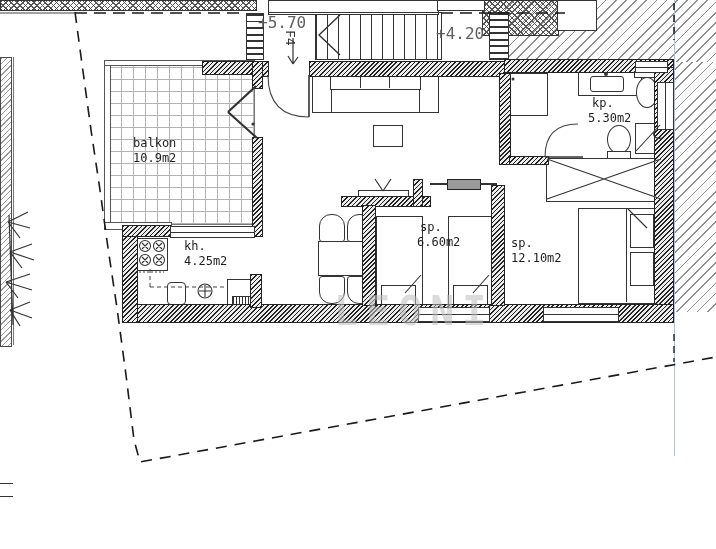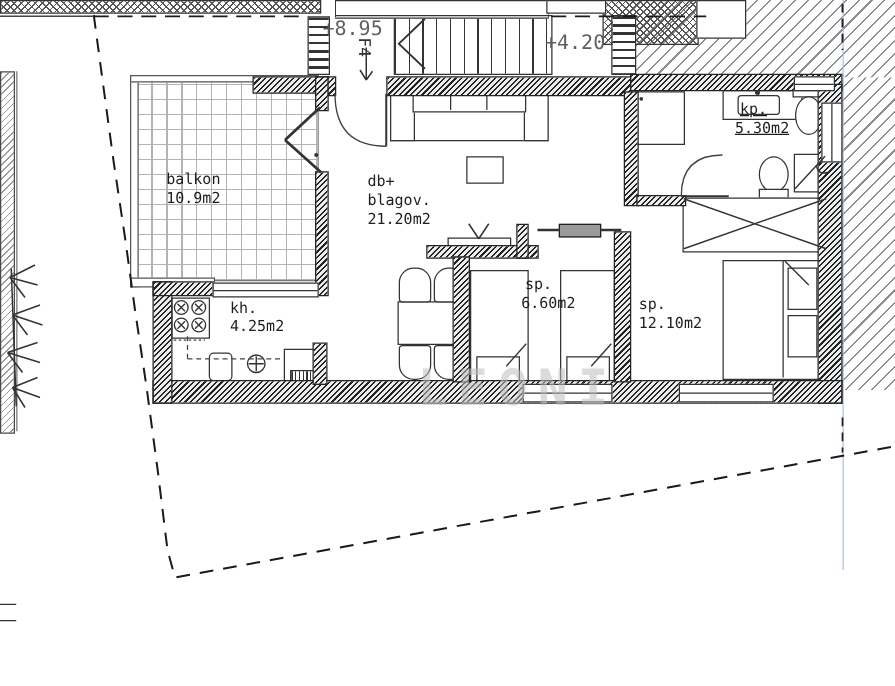--- a/index.html
+++ b/index.html
@@ -137,46 +137,41 @@
 
   <div class="furn" style="left:376px;top:216px;width:45px;height:89px;"></div>
   <div class="furn" style="left:381px;top:285px;width:33px;height:18px;"></div>
   <div class="furn" style="left:448px;top:216px;width:42px;height:89px;"></div>
   <div class="furn" style="left:453px;top:285px;width:33px;height:18px;"></div>
   <div class="furn" style="left:578px;top:208px;width:77px;height:94px;"></div>
   <div class="thin" style="left:626px;top:208px;width:1px;height:94px;"></div>
   <div class="furn" style="left:630px;top:214px;width:22px;height:32px;"></div>
   <div class="furn" style="left:630px;top:252px;width:22px;height:32px;"></div>
 
-  <div class="dim" style="left:258px;top:13px;">+8.95</div>
+  <div class="dim" style="left:258px;top:13px;">+5.70</div>
   <div class="dim" style="left:436px;top:24px;text-align:right;">+4.20</div>
   <div class="f4" style="left:298px;top:30px;">F4</div>
 
   <div class="label" style="left:133px;top:136px;">
     <span style="display:block">balkon</span>
     <span style="display:block">10.9m2</span>
   </div>
-  <div class="label" style="left:294px;top:138px;">
-    <span style="display:block">db+</span>
-    <span style="display:block">blagov.</span>
-    <span style="display:block">21.20m2</span>
-  </div>
   <div class="label" style="left:184px;top:239px;">
     <span style="display:block">kh.</span>
     <span style="display:block">4.25m2</span>
   </div>
   <div class="label" style="left:420px;top:220px;">
     <span style="display:block">sp.</span>
     <span style="display:block;margin-left:-3px">6.60m2</span>
   </div>
   <div class="label" style="left:511px;top:236px;">
     <span style="display:block">sp.</span>
     <span style="display:block">12.10m2</span>
   </div>
-  <div class="label" style="left:588px;top:80px;text-decoration:underline;">
+  <div class="label" style="left:588px;top:96px;">
     <span style="display:block;margin-left:4px">kp.</span>
     <span style="display:block">5.30m2</span>
   </div>
 
   <div class="wm" style="left:334px;top:288px;">LEONI</div>
 
   <svg class="overlay" width="716" height="549" viewBox="0 0 716 549">
     <path d="M75,12 L82,64 L91,130 L100,190 L108,248 L117,308 L126,375 L134,440 L140,462 L716,357" fill="none" stroke="#1a1a1a" stroke-width="1.6" stroke-dasharray="11 8"></path>
     <path d="M75,13 H246" fill="none" stroke="#1a1a1a" stroke-width="1.4" stroke-dasharray="12 7"></path>
     <path d="M441,13 H565" fill="none" stroke="#1a1a1a" stroke-width="1.4" stroke-dasharray="12 7"></path>

